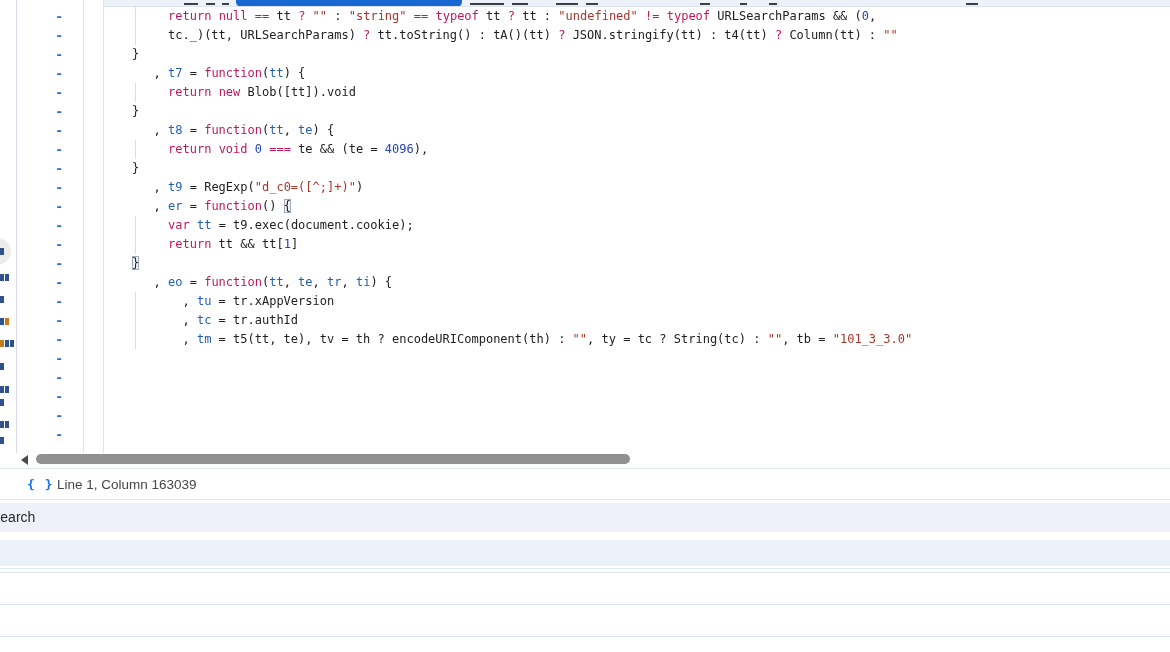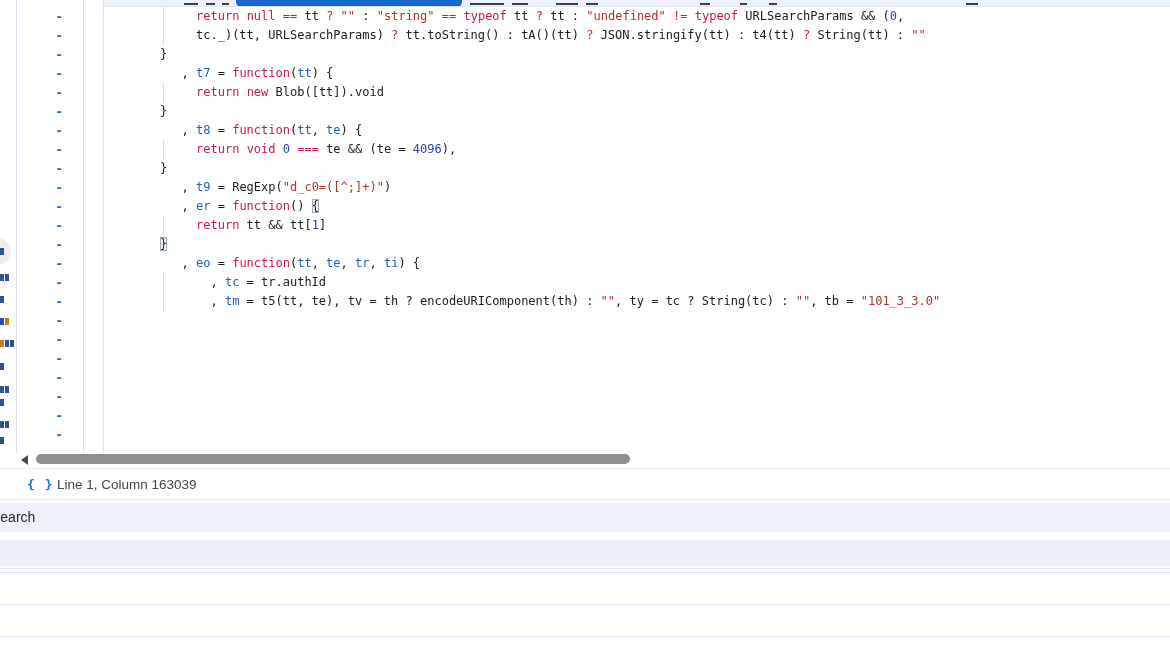--- a/index.html
+++ b/index.html
@@ -23,21 +23,21 @@
   .divider-g2{left:103px;height:453px;background:#dfe5f0}
 
   .gutter{position:absolute;left:17px;top:7px;width:66px}
   .gutter-line{height:19px;line-height:19px;text-align:right;padding-right:20px;
     font-family:"DejaVu Sans Mono",monospace;font-size:13px;font-weight:700;color:var(--c-gutterdash)}
 
   .top-sliver{position:absolute;left:103px;top:0;right:0;height:7px;background:#edf1fa;border-bottom:1px solid #dce3ef;overflow:hidden}
   .selection-pill{position:absolute;top:-4px;height:11px;border-radius:5px;background:var(--c-accent)}
   .sfrag{position:absolute;bottom:1px;height:2px;background:#3c4043}
 
-  .code-area{position:absolute;left:103px;top:7px;right:0;bottom:0;overflow:hidden;padding-left:28px}
+  .code-area{position:absolute;left:103px;top:7px;right:0;bottom:0;overflow:hidden;padding-left:0}
   .code-line{position:relative;height:19px;white-space:pre;
     font-family:"DejaVu Sans Mono",monospace;font-size:12px;line-height:19px;color:var(--c-text)}
   .guide{position:absolute;left:32px;top:0;height:19px;width:1px;background:#d7deea}
   .tok-d{color:var(--c-text)}
   .tok-k{color:var(--c-keyword)}
   .tok-s{color:var(--c-string)}
   .tok-n{color:var(--c-number)}
   .tok-v{color:var(--c-vardef)}
   .tok-b{color:var(--c-text);outline:1px solid #a0aabb;outline-offset:-1px;background:rgba(190,200,220,.22)}
 
@@ -151,33 +151,35 @@
         <div class="gutter-line">-</div>
         <div class="gutter-line">-</div>
         <div class="gutter-line">-</div>
         <div class="gutter-line">-</div>
         <div class="gutter-line">-</div>
         <div class="gutter-line">-</div>
       </div>
 
     <div class="code-area" id="code-lines">
         <div class="code-line"><i class="guide"></i><span class="tok-d">         </span><span class="tok-k">return</span><span class="tok-d"> </span><span class="tok-k">null</span><span class="tok-d"> </span><span class="tok-k">==</span><span class="tok-d"> tt </span><span class="tok-k">?</span><span class="tok-d"> </span><span class="tok-s">""</span><span class="tok-d"> : </span><span class="tok-s">"string"</span><span class="tok-d"> </span><span class="tok-k">==</span><span class="tok-d"> </span><span class="tok-k">typeof</span><span class="tok-d"> tt </span><span class="tok-k">?</span><span class="tok-d"> tt : </span><span class="tok-s">"undefined"</span><span class="tok-d"> </span><span class="tok-k">!=</span><span class="tok-d"> </span><span class="tok-k">typeof</span><span class="tok-d"> URLSearchParams &amp;&amp; (</span><span class="tok-n">0</span><span class="tok-d">,</span></div>
-        <div class="code-line"><i class="guide"></i><span class="tok-d">         tc._)(tt, URLSearchParams) </span><span class="tok-k">?</span><span class="tok-d"> tt.toString() : tA()(tt) </span><span class="tok-k">?</span><span class="tok-d"> JSON.stringify(tt) : t4(tt) </span><span class="tok-k">?</span><span class="tok-d"> String(tt) : </span><span class="tok-s">""</span></div>
+        <div class="code-line"><i class="guide"></i><span class="tok-d">         tc._)(tt, URLSearchParams) </span><span class="tok-k">?</span><span class="tok-d"> tt.toString() : tA()(tt) </span><span class="tok-k">?</span><span class="tok-d"> JSON.stringify(tt) : t4(tt) </span><span class="tok-k">?</span><span class="tok-d"> Column(tt) : </span><span class="tok-s">""</span></div>
         <div class="code-line"><span class="tok-d">    }</span></div>
         <div class="code-line"><span class="tok-d">       , </span><span class="tok-v">t7</span><span class="tok-d"> = </span><span class="tok-k">function</span><span class="tok-d">(</span><span class="tok-v">tt</span><span class="tok-d">) {</span></div>
         <div class="code-line"><i class="guide"></i><span class="tok-d">         </span><span class="tok-k">return</span><span class="tok-d"> </span><span class="tok-k">new</span><span class="tok-d"> Blob([tt]).void</span></div>
         <div class="code-line"><span class="tok-d">    }</span></div>
         <div class="code-line"><span class="tok-d">       , </span><span class="tok-v">t8</span><span class="tok-d"> = </span><span class="tok-k">function</span><span class="tok-d">(</span><span class="tok-v">tt</span><span class="tok-d">, </span><span class="tok-v">te</span><span class="tok-d">) {</span></div>
         <div class="code-line"><i class="guide"></i><span class="tok-d">         </span><span class="tok-k">return</span><span class="tok-d"> </span><span class="tok-k">void</span><span class="tok-d"> </span><span class="tok-n">0</span><span class="tok-d"> </span><span class="tok-k">===</span><span class="tok-d"> te &amp;&amp; (te = </span><span class="tok-n">4096</span><span class="tok-d">),</span></div>
         <div class="code-line"><span class="tok-d">    }</span></div>
         <div class="code-line"><span class="tok-d">       , </span><span class="tok-v">t9</span><span class="tok-d"> = RegExp(</span><span class="tok-s">"d_c0=([^;]+)"</span><span class="tok-d">)</span></div>
         <div class="code-line"><span class="tok-d">       , </span><span class="tok-v">er</span><span class="tok-d"> = </span><span class="tok-k">function</span><span class="tok-d">() </span><span class="tok-b">{</span></div>
+        <div class="code-line"><i class="guide"></i><span class="tok-d">         </span><span class="tok-k">var</span><span class="tok-d"> </span><span class="tok-v">tt</span><span class="tok-d"> = t9.exec(document.cookie);</span></div>
         <div class="code-line"><i class="guide"></i><span class="tok-d">         </span><span class="tok-k">return</span><span class="tok-d"> tt &amp;&amp; tt[</span><span class="tok-n">1</span><span class="tok-d">]</span></div>
         <div class="code-line"><span class="tok-d">    </span><span class="tok-b">}</span></div>
         <div class="code-line"><span class="tok-d">       , </span><span class="tok-v">eo</span><span class="tok-d"> = </span><span class="tok-k">function</span><span class="tok-d">(</span><span class="tok-v">tt</span><span class="tok-d">, </span><span class="tok-v">te</span><span class="tok-d">, </span><span class="tok-v">tr</span><span class="tok-d">, </span><span class="tok-v">ti</span><span class="tok-d">) {</span></div>
+        <div class="code-line"><i class="guide"></i><span class="tok-d">           , </span><span class="tok-v">tu</span><span class="tok-d"> = tr.xAppVersion</span></div>
         <div class="code-line"><i class="guide"></i><span class="tok-d">           , </span><span class="tok-v">tc</span><span class="tok-d"> = tr.authId</span></div>
         <div class="code-line"><i class="guide"></i><span class="tok-d">           , </span><span class="tok-v">tm</span><span class="tok-d"> = t5(tt, te), tv = th ? encodeURIComponent(th) : </span><span class="tok-s">""</span><span class="tok-d">, ty = tc ? String(tc) : </span><span class="tok-s">""</span><span class="tok-d">, tb = </span><span class="tok-s">"101_3_3.0"</span></div>
       </div>
 
     <div class="v-divider divider-main"></div>
     <div class="v-divider divider-g1"></div>
     <div class="v-divider divider-g2"></div>
   </div>
 
   <div class="hscroll">

